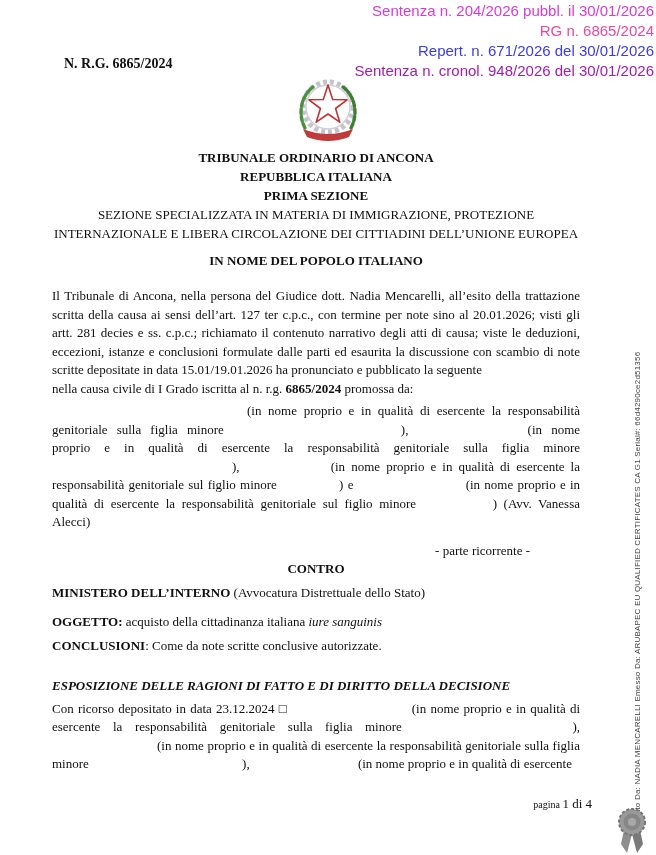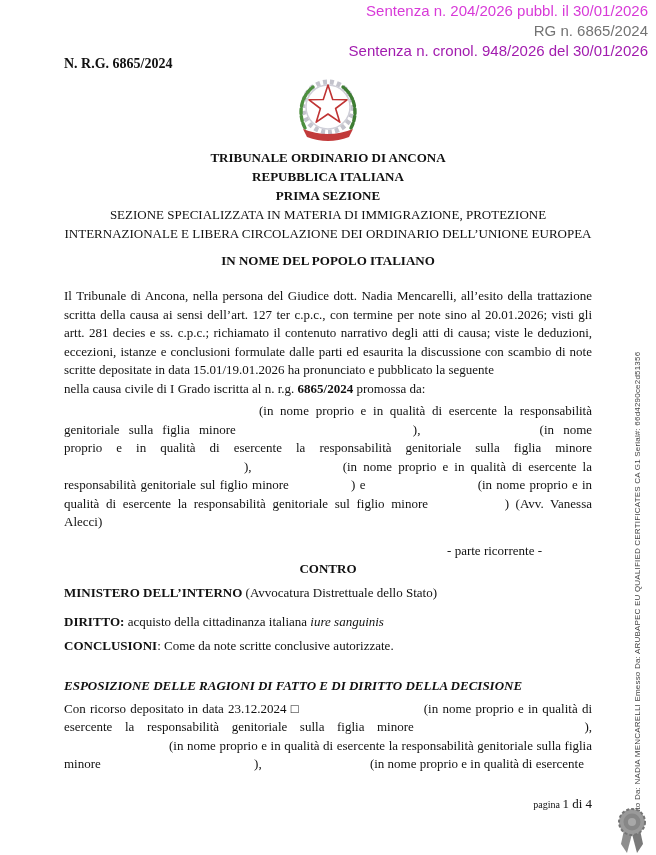--- a/index.html
+++ b/index.html
@@ -1,31 +1,31 @@
 <!DOCTYPE html>
 <html><head>
 <meta charset="utf-8">
 <style>
   html,body{margin:0;padding:0;background:#ffffff;}
   body{width:656px;height:855px;position:relative;overflow:hidden;
        font-family:"Liberation Serif", serif;color:#111;}
   .page{position:absolute;inset:0;background:#fff;}
 
   
-  .stamps{position:absolute;top:1px;right:8px;text-align:right;
+  .stamps{position:absolute;top:1px;right:2px;text-align:right;
           font-family:"Liberation Sans", sans-serif;font-size:15px;line-height:20px;}
 
   
   .nrg{position:absolute;top:56px;left:64px;font-size:14px;font-weight:bold;}
 
   
   .emblem{position:absolute;top:72px;left:0;width:100%;text-align:center;}
 
   
-  .content{position:absolute;top:148px;left:64px;width:528px;
+  .content{position:absolute;top:148px;left:52px;width:528px;
            font-size:13px;line-height:18.5px;}
   .tc{text-align:center;}
   .tj{text-align:justify;}
   .tr{text-align:right;}
   .b{font-weight:bold;}
   .i{font-style:italic;}
   .title{line-height:19px;}
   .mt8{margin-top:8px;} .mt17{margin-top:17px;} .mt4{margin-top:4px;}
   .mt10{margin-top:10px;} .mt7{margin-top:0;} .mt5{margin-top:5px;}
   .mt11{margin-top:11px;} .mt13{margin-top:13px;font-style:italic;}
@@ -45,21 +45,22 @@
   
   .seal{position:absolute;left:613px;top:806px;}
 </style>
 </head>
 <body>
 
 <div class="page">
 
   <div class="stamps">
     <div style="color: rgb(216, 58, 216);">Sentenza n. 204/2026 pubbl. il 30/01/2026</div>
-    <div style="color: #737373;">RG n. 6865/2024</div>
+    <div style="color: #ec4899;">RG n. 6865/2024</div>
+    <div style="color: rgb(59, 59, 232);">Repert. n. 671/2026 del 30/01/2026</div>
     <div style="color: #a21caf;">Sentenza n. cronol. 948/2026 del 30/01/2026</div>
   </div>
 
   <div class="nrg">N. R.G. 6865/2024</div>
 
   <div class="emblem">
     <svg width="76" height="74" viewBox="0 0 76 74" aria-hidden="true">
 
       <circle cx="38" cy="35" r="25" fill="none" stroke="#c3c3cc" stroke-width="5" stroke-dasharray="4 3"></circle>
       <circle cx="38" cy="35" r="22" fill="#ffffff" stroke="#cfcfd8" stroke-width="1.5"></circle>
@@ -72,21 +73,21 @@
       <path d="M13,57 Q38,67 63,57 L59,65 Q38,73 17,65 Z" fill="#c23b3b"></path>
     </svg>
   </div>
 
   <div class="content">
 
     <div class="tc title b">TRIBUNALE ORDINARIO DI ANCONA</div>
     <div class="tc title b">REPUBBLICA ITALIANA</div>
     <div class="tc title b">PRIMA SEZIONE</div>
     <div class="tc title">SEZIONE SPECIALIZZATA IN MATERIA DI IMMIGRAZIONE, PROTEZIONE</div>
-    <div class="tc title">INTERNAZIONALE E LIBERA CIRCOLAZIONE DEI ORDINARIO DELL’UNIONE EUROPEA</div>
+    <div class="tc title">INTERNAZIONALE E LIBERA CIRCOLAZIONE DEI CITTIADINI DELL’UNIONE EUROPEA</div>
     <div class="tc title b mt8">IN NOME DEL POPOLO ITALIANO</div>
 
     <div class="tj mt17">Il Tribunale di Ancona, nella persona del Giudice dott. Nadia Mencarelli, all’esito della trattazione scritta della causa ai sensi dell’art. 127 ter c.p.c., con termine per note sino al 20.01.2026; visti gli artt. 281 decies e ss. c.p.c.; richiamato il contenuto narrativo degli atti di causa; viste le deduzioni, eccezioni, istanze e conclusioni formulate dalle parti ed esaurita la discussione con scambio di note scritte depositate in data 15.01/19.01.2026 ha pronunciato e pubblicato la seguente</div>
 
     <div><span>nella causa civile di I Grado iscritta al n. r.g. </span><span class="b">6865/2024</span><span> promossa da:</span></div>
 
     <div class="tj mt4">
       <span class="redact" style="width:195px"></span><span>(in nome proprio e in qualità di esercente la responsabilità genitoriale sulla figlia minore</span>
       <span class="redact" style="width:168px"></span><span>),</span>
       <span class="redact" style="width:110px"></span><span>(in nome proprio e in qualità di esercente la responsabilità genitoriale sulla figlia minore</span>
@@ -97,21 +98,21 @@
       <span class="redact" style="width:70px"></span><span>) (Avv. Vanessa Alecci)</span>
     </div>
 
     <div class="tr pr50 mt10">- parte ricorrente -</div>
 
     <div class="tc b mt7">CONTRO</div>
 
     <div class="mt5"><span class="b">MINISTERO DELL’INTERNO</span><span> (Avvocatura Distrettuale dello Stato)</span></div>
 
 
-    <div class="mt11"><span class="b">DIRITTO:</span><span> acquisto della cittadinanza italiana </span><span class="i">iure sanguinis</span></div>
+    <div class="mt11"><span class="b">OGGETTO:</span><span> acquisto della cittadinanza italiana </span><span class="i">iure sanguinis</span></div>
 
     <div class="mt5"><span class="b">CONCLUSIONI</span><span>: Come da note scritte conclusive autorizzate.</span></div>
 
     <div class="b mt13" style="margin-top:22px">ESPOSIZIONE DELLE RAGIONI DI FATTO E DI DIRITTO DELLA DECISIONE</div>
 
     <div class="tj mt4">
       <span>Con ricorso depositato in data 23.12.2024 □</span>
       <span class="redact" style="width:120px"></span><span>(in nome proprio e in qualità di esercente la responsabilità genitoriale sulla figlia minore</span>
       <span class="redact" style="width:158px"></span><span>),</span>
       <span class="redact" style="width:105px"></span><span>(in nome proprio e in qualità di esercente la responsabilità genitoriale sulla figlia minore</span>

